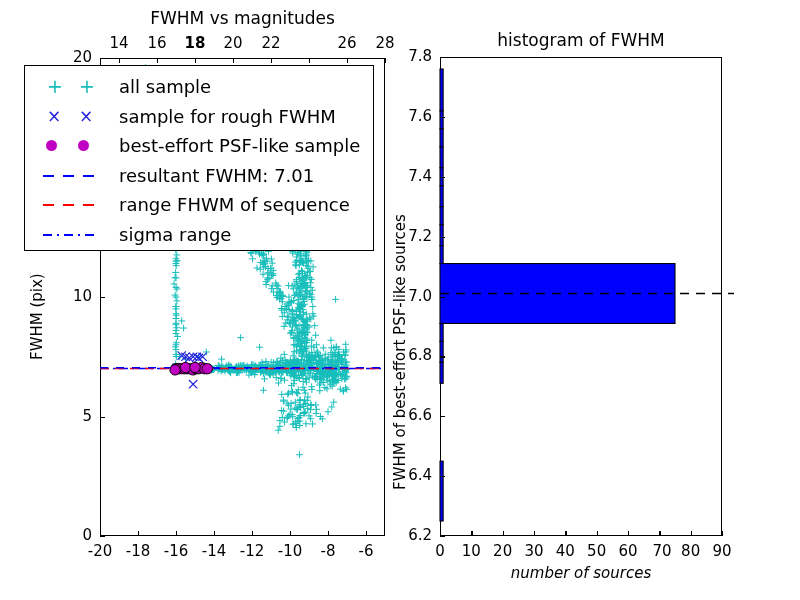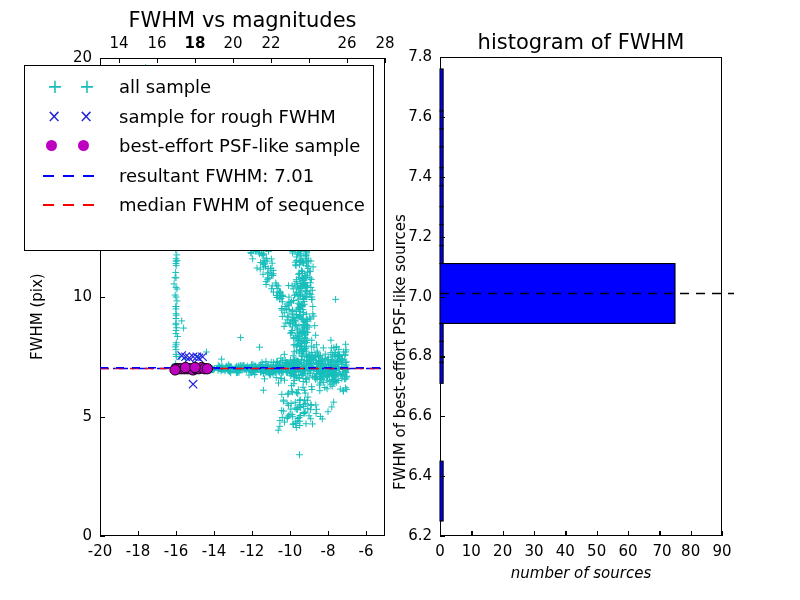--- a/index.html
+++ b/index.html
@@ -1,21 +1,21 @@
 <!DOCTYPE html>
 <html><head>
 <meta charset="utf-8">
 <style>
   html,body{margin:0;padding:0;background:#ffffff;}
   body{width:800px;height:600px;overflow:hidden;
        font-family:"DejaVu Sans","Liberation Sans",sans-serif;color:#000;}
   #root{position:relative;width:800px;height:600px;}
   .axes{position:absolute;box-sizing:border-box;border:1.2px solid #000;background:#fff;}
   .tick-lbl{position:absolute;font-size:15px;color:#000;white-space:nowrap;}
-  .title{position:absolute;font-size:21px;text-align:center;white-space:nowrap;}
+  .title{position:absolute;font-size:17px;text-align:center;white-space:nowrap;}
   .axlabel{position:absolute;font-size:15px;white-space:nowrap;}
   .vrot{transform:rotate(-90deg);transform-origin:left top;}
   .tk{position:absolute;background:#000;}
   svg{display:block;overflow:visible;}
   .legend-box{position:absolute;background:#fff;border:1.1px solid #000;box-sizing:border-box;z-index:40;}
   .lg-row{position:absolute;height:29px;display:flex;align-items:center;}
   .lg-text{font-size:18px;color:#000;white-space:nowrap;}
   .lg-mark{width:86px;height:29px;position:relative;flex:0 0 86px;}
   .plus{position:absolute;color:#17bebb;font-size:19px;line-height:29px;font-family:"DejaVu Sans",sans-serif;}
   .exx{position:absolute;color:#2222dd;font-size:17px;line-height:29px;}
@@ -1476,17 +1476,25 @@
           </svg>
         </div>
         <span class="lg-text">resultant FWHM: 7.01</span>
       </div>
       <div class="lg-row" style="left: 8px; top: 124px;">
         <div class="lg-mark">
           <svg width="86" height="29">
             <line x1="10" y1="15" x2="62" y2="15" stroke="#ff0000" stroke-width="1.8" stroke-dasharray="11,9"></line>
           </svg>
         </div>
-        <span class="lg-text">median FWHM of sequence</span>
+        <span class="lg-text">range FHWM of sequence</span>
+      </div>
+      <div class="lg-row" style="left: 8px; top: 153.5px;">
+        <div class="lg-mark">
+          <svg width="86" height="29">
+            <line x1="10" y1="15" x2="62" y2="15" stroke="#0000ff" stroke-width="1.8" stroke-dasharray="9,5,2,5"></line>
+          </svg>
+        </div>
+        <span class="lg-text">sigma range</span>
       </div>
     </div>
 
 </div>
 
 </body></html>

